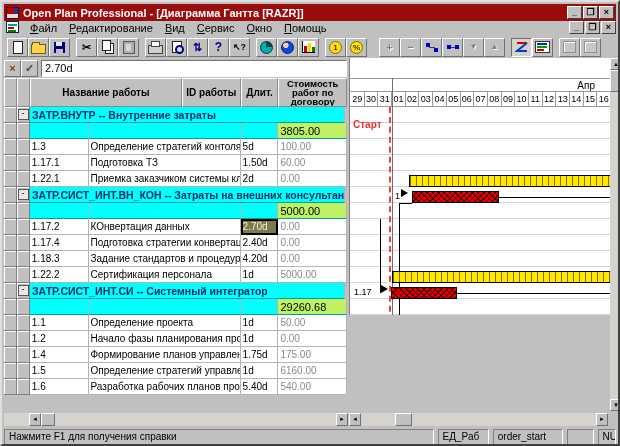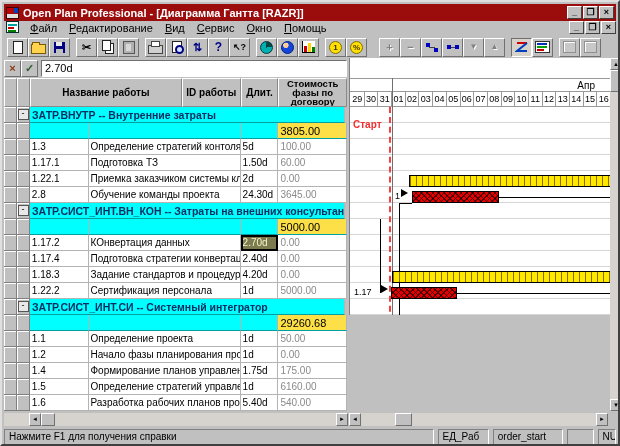--- a/index.html
+++ b/index.html
@@ -85,21 +85,21 @@
     background:#c0c0c0;font-weight:bold;display:flex;align-items:center;justify-content:center;text-align:center;overflow:hidden}
   .tr{display:flex;height:16px}
   .c{box-sizing:border-box;border-right:1px solid #b4b4b4;border-bottom:1px solid #b4b4b4;overflow:hidden;white-space:nowrap;
     padding:2px 2px 0 2px;background:#fff;color:#000}
   .c0w{width:13px}.c1w{width:13px}.cidw{width:59px}.cnamew{width:153px}.cdurw{width:38px}.ccostw{width:69px}
   .csel{background:#c0c0c0;border-right:1px solid #808080;border-bottom:1px solid #808080;
     box-shadow:inset 1px 1px 0 #fff;padding:0}
   .ccost-val{color:#8a8a8a}
   .tr.group .gcell{background:#00ffff;color:#062e62;font-weight:bold;font-size:10.5px;border-bottom:1px solid #00a0a0}
   .tr.sum .scell{background:#00ffff;border-bottom:1px solid #00a0a0}
-  .tr.sum .ccost-sum{background:#fde047;color:#000;font-size:11px;border-bottom:1px solid #00a0a0}
+  .tr.sum .ccost-sum{background:#bef264;color:#000;font-size:11px;border-bottom:1px solid #00a0a0}
   .minusbox{display:inline-block;width:9px;height:9px;border:1px solid #555;background:#e8e8e8;
     line-height:7px;font-size:9px;text-align:center;margin-top:1px}
   .durcell-sel{background:#7b7b4f;color:#f7f2c8;outline:2px solid #000;outline-offset:-2px}
   
   .gantt{position:absolute;left:347px;top:56px;width:261px;height:257px;background:#fff;overflow:hidden;
     border-left:1px solid #808080}
   .gmonth{position:absolute;left:0;top:20px;width:100%;height:14px;border-top:1px solid #9a9a9a;border-bottom:1px solid #9a9a9a;
     box-sizing:border-box;font-size:10px;text-align:right;padding:1px 16px 0 0}
   .gdays{position:absolute;left:0;top:34px;width:100%;height:15px;border-bottom:1px solid #9a9a9a;box-sizing:border-box;
     white-space:nowrap;padding-left:1px;font-size:9px}
@@ -257,21 +257,21 @@
   <input class="editinput" value="2.70d" style="">
 </div>
 
 <div class="table">
   <div class="thead">
     <div class="th c0w"></div>
     <div class="th c1w"></div>
     <div class="th cnamew">Название работы</div>
     <div class="th cidw">ID работы</div>
     <div class="th cdurw">Длит.</div>
-    <div class="th ccostw" style="font-size:9.5px;line-height:9px">Стоимость фазы по договору</div>
+    <div class="th ccostw" style="font-size:9.5px;line-height:9px">Стоимость работ по договору</div>
   </div>
 
   <div class="tr group">
     <div class="c c0w csel"></div>
     <div class="c c1w csel" style="text-align:center"><span class="minusbox">-</span></div>
     <div class="c gcell" style="width:315px">ЗАТР.ВНУТР -- Внутренние затраты</div>
   </div>
   <div class="tr sum">
     <div class="c c0w csel"></div>
     <div class="c c1w csel"></div>
@@ -296,28 +296,20 @@
     <div class="c cdurw">1.50d</div>
     <div class="c ccostw ccost-val">60.00</div>
   </div>
   <div class="tr">
     <div class="c c0w csel"></div>
       <div class="c c1w csel"></div>
     <div class="c cidw">1.22.1</div>
     <div class="c cnamew">Приемка заказчиком системы клиент</div>
     <div class="c cdurw">2d</div>
     <div class="c ccostw ccost-val">0.00</div>
-  </div>
-  <div class="tr">
-    <div class="c c0w csel"></div>
-      <div class="c c1w csel"></div>
-    <div class="c cidw">2.8</div>
-    <div class="c cnamew">Обучение команды проекта</div>
-    <div class="c cdurw">24.30d</div>
-    <div class="c ccostw ccost-val">3645.00</div>
   </div>
 
   <div class="tr group">
     <div class="c c0w csel"></div>
     <div class="c c1w csel" style="text-align:center"><span class="minusbox">-</span></div>
     <div class="c gcell" style="width:315px">ЗАТР.СИСТ_ИНТ.ВН_КОН -- Затраты на внешних консультантов</div>
   </div>
   <div class="tr sum">
     <div class="c c0w csel"></div>
     <div class="c c1w csel"></div>

